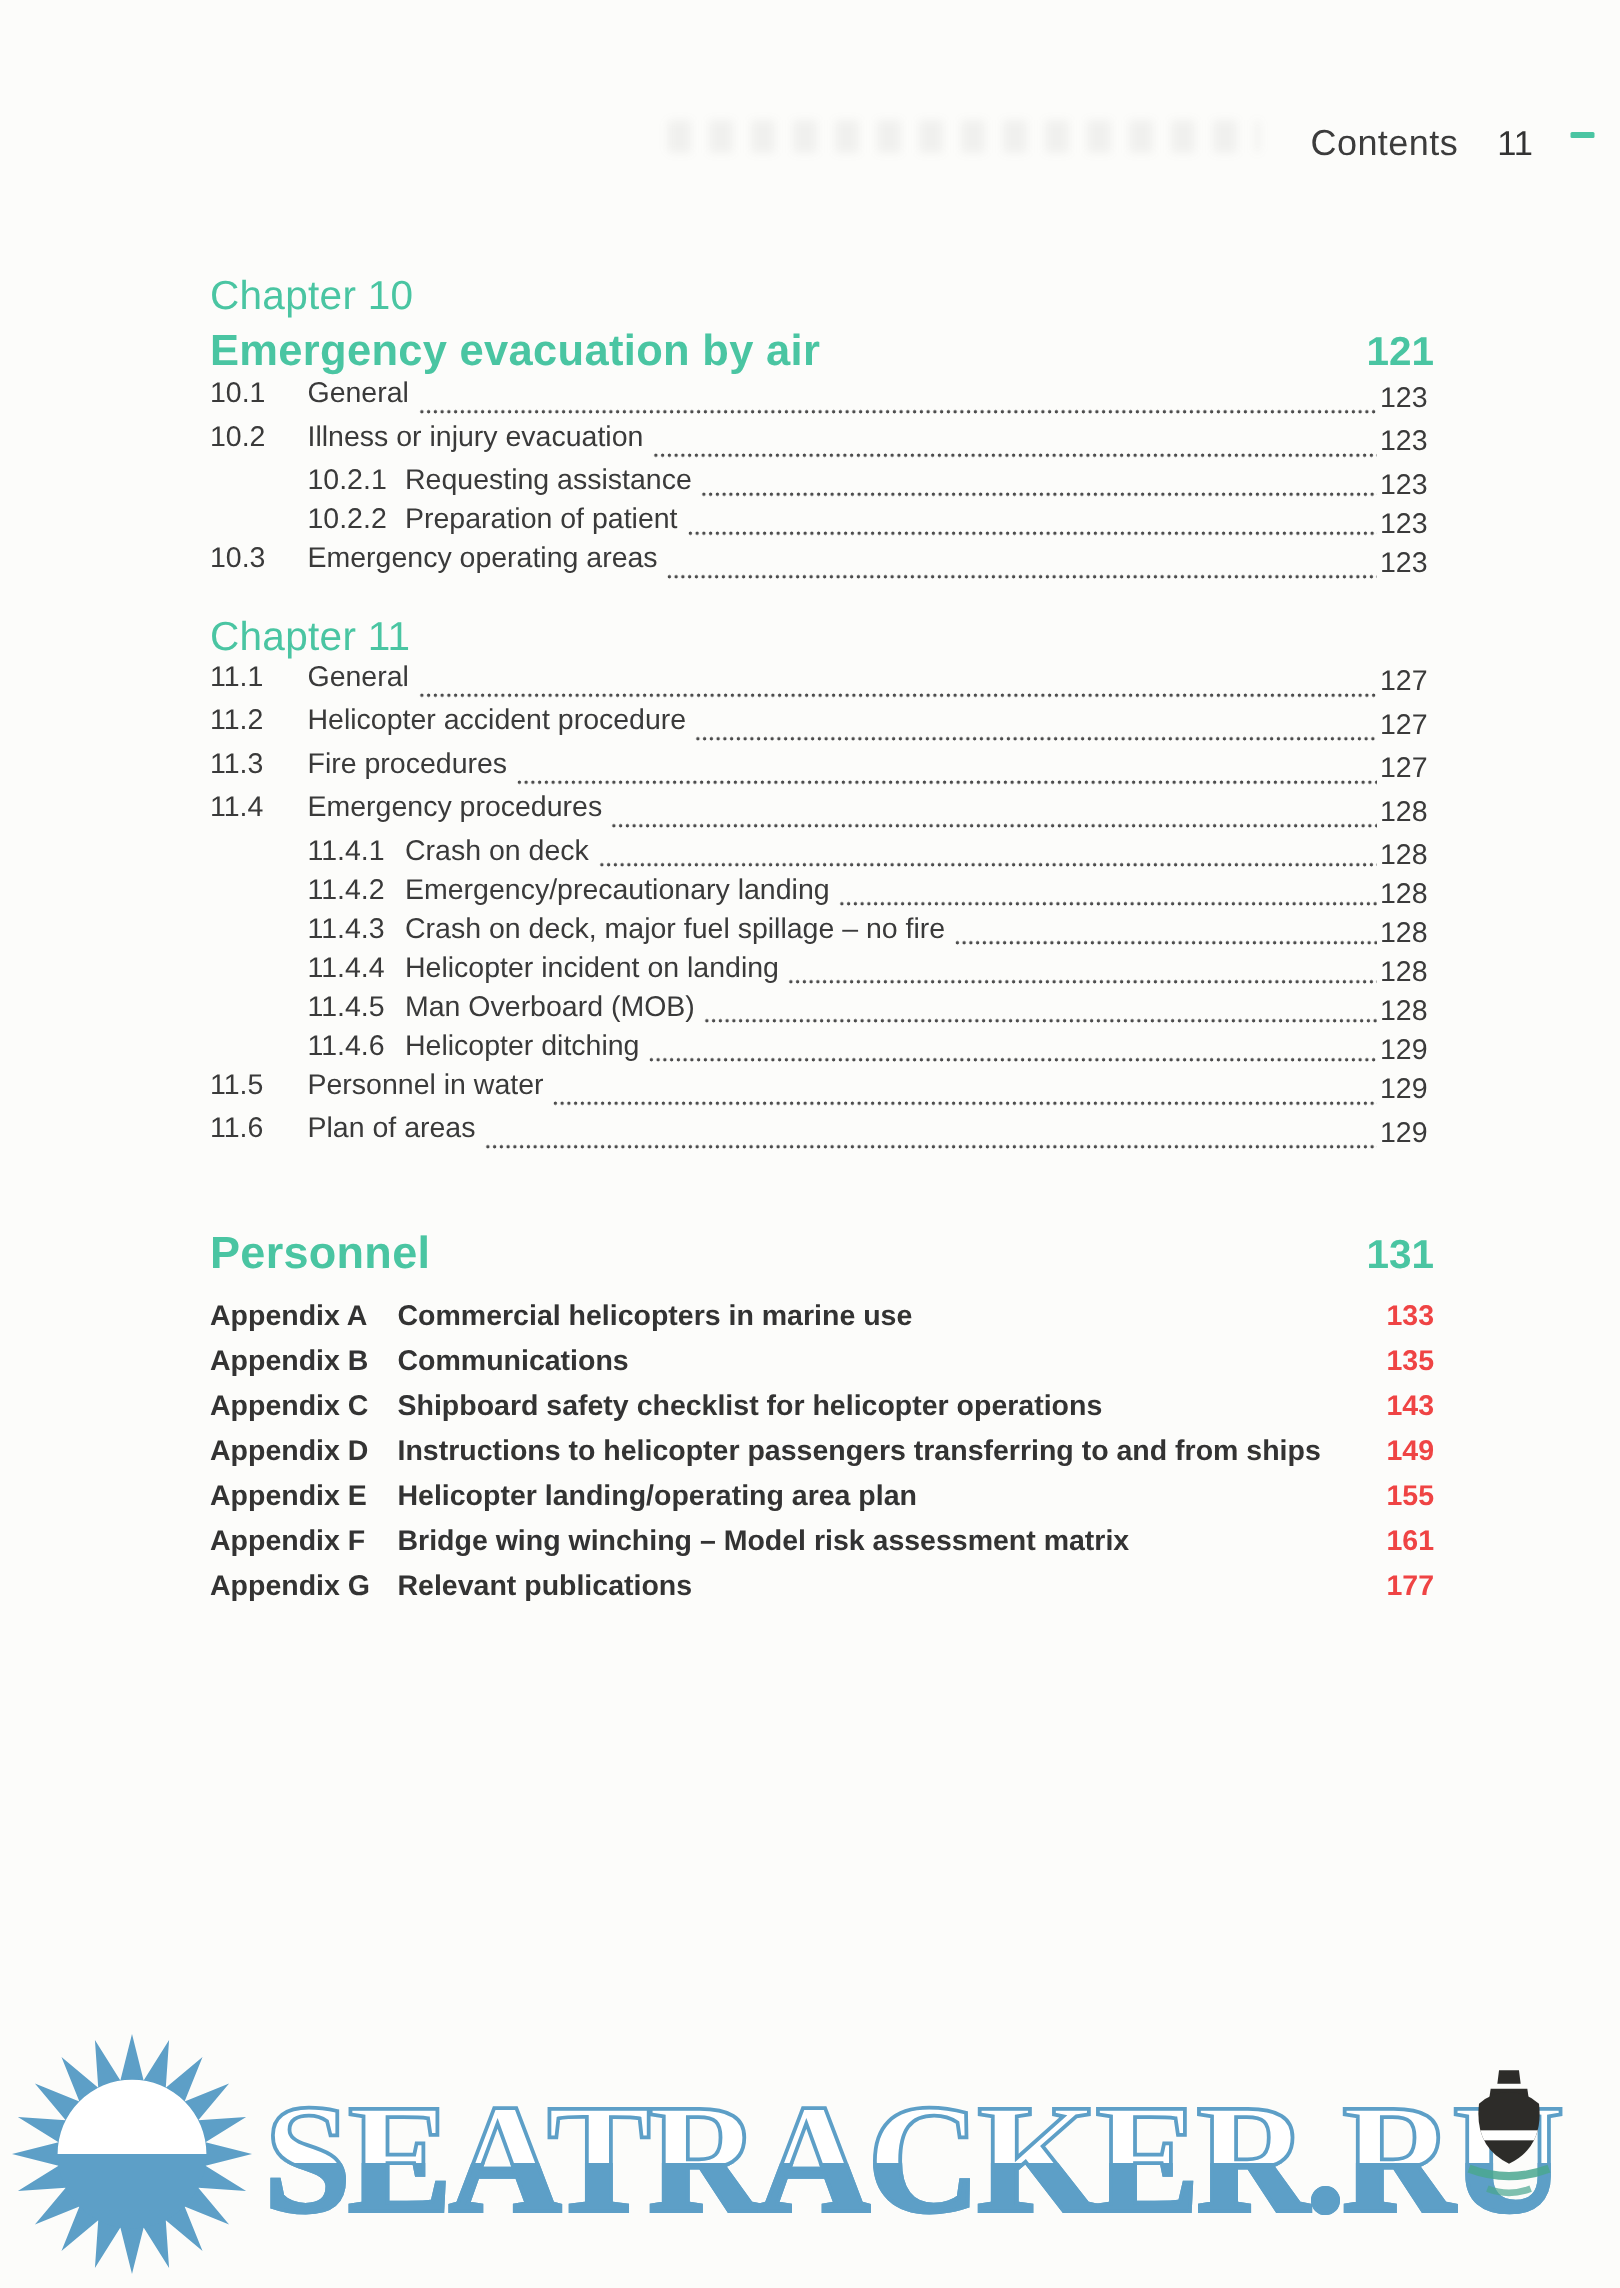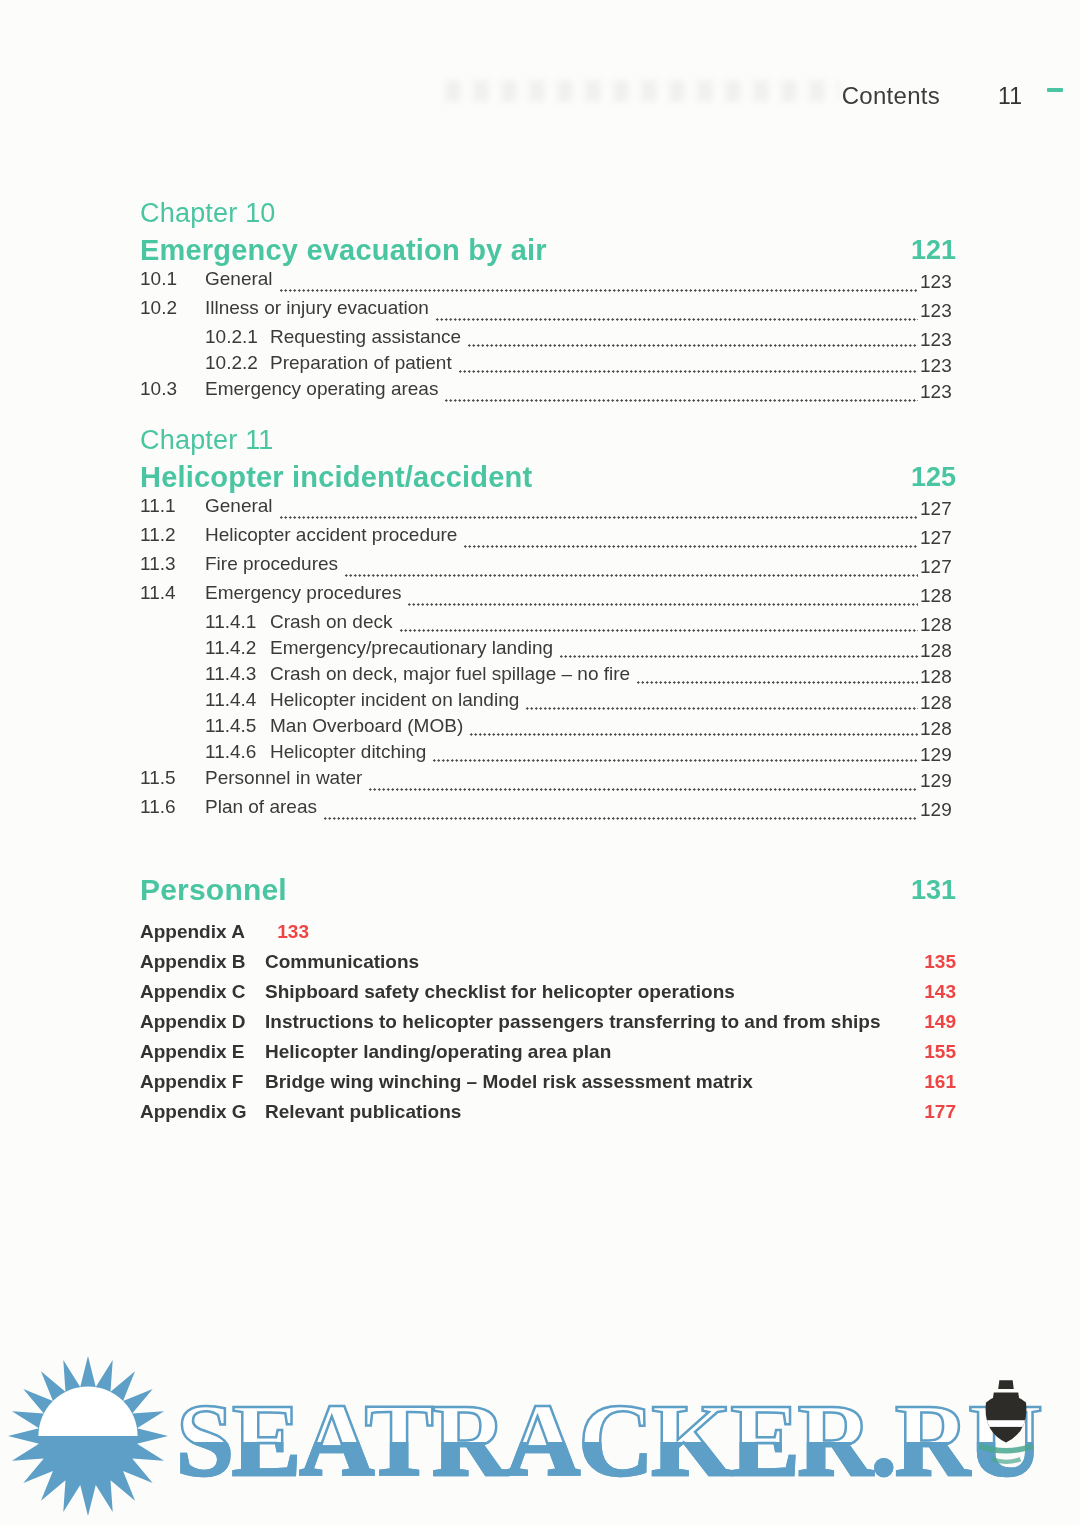--- a/index.html
+++ b/index.html
@@ -11,30 +11,30 @@
   }
   
   .ghost{
     position:absolute;top:80px;left:445px;width:395px;height:22px;
     background:repeating-linear-gradient(90deg, rgba(110,110,110,.08) 0 16px, transparent 16px 28px);
     filter:blur(3px);border-radius:3px;
   }
   
   .header{
     position:absolute;top:82px;right:58px;
-    display:flex;align-items:baseline;gap:58px;color:#3c3c3c;
+    display:flex;align-items:baseline;gap:26px;color:#3c3c3c;
   }
   .header .contents{font-size:24px;letter-spacing:.3px}
   .header .pagenum{font-size:23px;font-weight:500;color:#333}
   .corner-dash{
     position:absolute;top:88px;right:17px;width:16px;height:4px;
     background:var(--accent,#4ac5a2);border-radius:1px;
   }
   
-  #content{position:absolute;left:140px;top:196px;width:816px}
+  #content{position:absolute;left:140px;top:180px;width:816px}
   .chapter-label{
     color:var(--accent,#4ac5a2);font-size:27px;font-weight:400;line-height:34px;letter-spacing:.2px;
   }
   .chapter-head{display:flex;align-items:flex-start;line-height:36px;margin-top:2px}
   .chapter-title{color:var(--accent,#4ac5a2);font-size:29px;font-weight:bold;flex:1;letter-spacing:.2px}
   .chapter-page{color:var(--accent,#4ac5a2);font-size:27px;font-weight:bold}
   .gap-ch{margin-top:16px}
   .toc{}
   .toc-row{display:flex;align-items:baseline;font-size:19px;color:#3a3a3a;height:29px}
   .toc-row.sub{height:26px}
@@ -115,24 +115,20 @@
           <div class="toc-row">
             <span class="toc-num">10.3</span>
             <span class="toc-title">Emergency operating areas</span>
             <span class="leader"></span>
             <span class="toc-page">123</span>
           </div>
         </div>
       </section>
       <section class="chapter gap-ch">
         <div class="chapter-label">Chapter 11</div>
-        <div class="chapter-head">
-          <div class="chapter-title">Helicopter incident/accident</div>
-          <div class="chapter-page">125</div>
-        </div>
         <div class="toc">
           <div class="toc-row">
             <span class="toc-num">11.1</span>
             <span class="toc-title">General</span>
             <span class="leader"></span>
             <span class="toc-page">127</span>
           </div>
           <div class="toc-row">
             <span class="toc-num">11.2</span>
             <span class="toc-title">Helicopter accident procedure</span>
@@ -203,20 +199,21 @@
       </section>
     </div>
 
   <div class="chapter-head appendices-head">
     <div class="chapter-title">Personnel</div>
     <div class="chapter-page">131</div>
   </div>
   <div id="appendix-rows" class="appendix-list">
       <div class="app-row">
         <span class="app-label">Appendix A</span>
+        <span class="app-title">Commercial helicopters in marine use</span>
         <span class="app-page">133</span>
       </div>
       <div class="app-row">
         <span class="app-label">Appendix B</span>
         <span class="app-title">Communications</span>
         <span class="app-page">135</span>
       </div>
       <div class="app-row">
         <span class="app-label">Appendix C</span>
         <span class="app-title">Shipboard safety checklist for helicopter operations</span>

